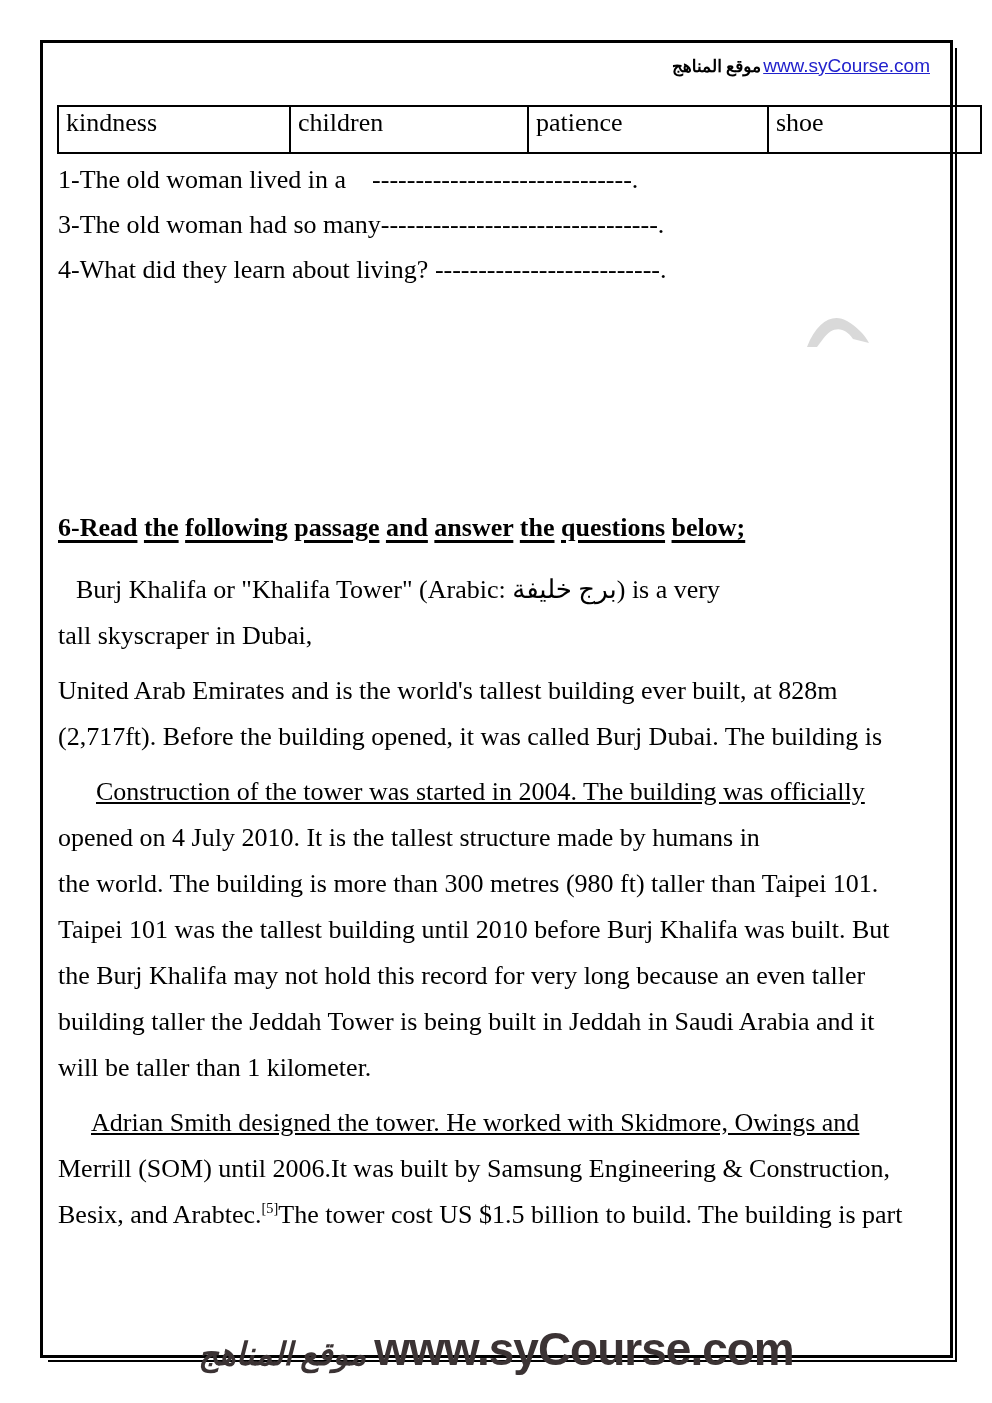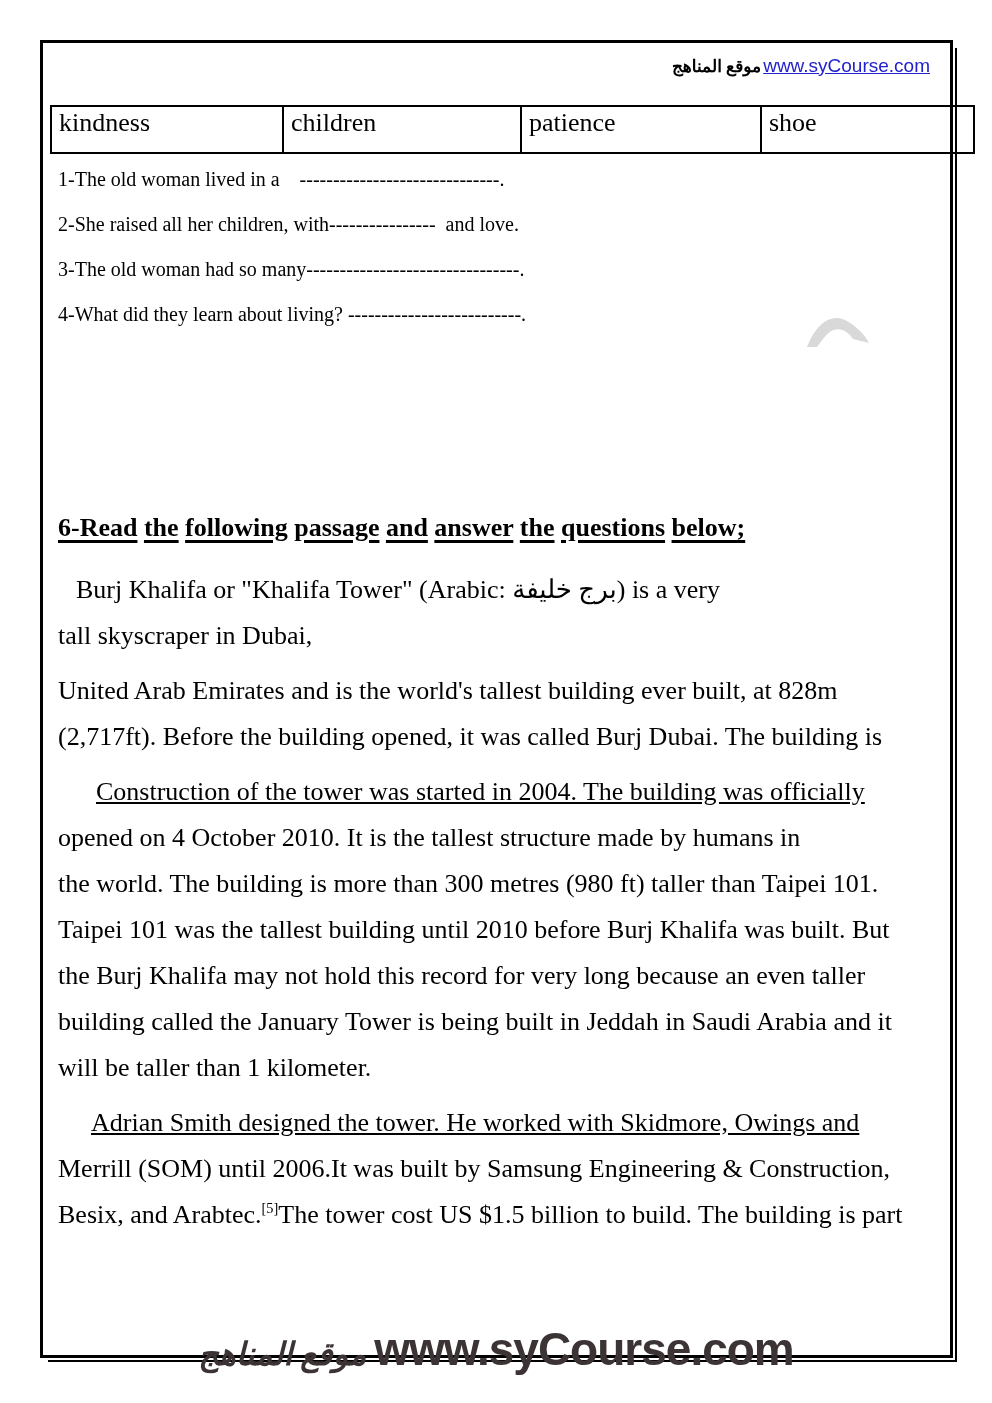--- a/index.html
+++ b/index.html
@@ -57,21 +57,21 @@
     font-size: 19px;
     color: #2222cc;
     text-decoration: underline;
     margin-left: 2px;
   }
 
   
   .word-table {
     position: absolute;
     top: 62px;
-    left: 7px;
+    left: 14px;
     border-collapse: collapse;
     table-layout: fixed;
     width: 867px;
   }
   .word-table td {
     border: 2px solid #000;
     height: 43px;
     vertical-align: top;
     padding: 1px 7px;
     font-size: 26px;
@@ -81,21 +81,21 @@
   .col2 { width: 224px; }
   .col3 { width: 197px; margin-left: 28px; }
 
   
   .questions {
     position: absolute;
     top: 114px;
     left: 15px;
   }
   .qline {
-    font-size: 20px;
+    font-size: 26px;
     line-height: 45px;
     white-space: pre;
   }
 
   
   .watermark {
     position: absolute;
     left: 760px;
     top: 270px;
     width: 70px;
@@ -181,21 +181,20 @@
         <td class="col0">kindness</td>
         <td class="col1">children</td>
         <td class="col2">patience</td>
         <td class="col3">shoe</td>
       </tr>
     </tbody>
   </table>
 
   <div class="questions">
     <div class="qline">1-The old woman lived in a    ------------------------------.</div>
-    <div class="qline">2-She raised all her children, with----------------  and love.</div>
     <div class="qline">3-The old woman had so many--------------------------------.</div>
     <div class="qline">4-What did they learn about living? --------------------------.</div>
   </div>
 
   <svg class="watermark" viewBox="0 0 70 38">
     <path d="M4 34 C 14 8, 30 0, 44 8 C 54 14, 62 22, 66 30 L 50 26 C 42 14, 30 12, 20 26 L 14 34 Z" fill="#d9d9d9"></path>
   </svg>
 
   <div class="sec-heading"><u>6-Read</u> <u>the</u> <u>following</u> <u>passage</u> <u>and</u> <u>answer</u> <u>the</u> <u>questions</u> <u>below;</u></div>
 
@@ -203,25 +202,25 @@
     <div class="para">
       <div class="pline ind-sm">Burj Khalifa or "Khalifa Tower" (Arabic: برج خليفة) is a very</div>
       <div class="pline">tall skyscraper in Dubai,</div>
     </div>
     <div class="para">
       <div class="pline">United Arab Emirates and is the world's tallest building ever built, at 828m</div>
       <div class="pline">(2,717ft). Before the building opened, it was called Burj Dubai. The building is</div>
     </div>
     <div class="para">
       <div class="pline ind-lg">Construction of the tower was started in 2004. The building was officially</div>
-      <div class="pline">opened on 4 October 2010. It is the tallest structure made by humans in</div>
+      <div class="pline">opened on 4 July 2010. It is the tallest structure made by humans in</div>
       <div class="pline">the world. The building is more than 300 metres (980 ft) taller than Taipei 101.</div>
       <div class="pline">Taipei 101 was the tallest building until 2010 before Burj Khalifa was built. But</div>
       <div class="pline">the Burj Khalifa may not hold this record for very long because an even taller</div>
-      <div class="pline">building called the January Tower is being built in Jeddah in Saudi Arabia and it</div>
+      <div class="pline">building taller the Jeddah Tower is being built in Jeddah in Saudi Arabia and it</div>
       <div class="pline">will be taller than 1 kilometer.</div>
     </div>
     <div class="para">
       <div class="pline ind-md">Adrian Smith designed the tower. He worked with Skidmore, Owings and</div>
       <div class="pline">Merrill (SOM) until 2006.It was built by Samsung Engineering &amp; Construction,</div>
       <div class="pline">Besix, and Arabtec.<sup>[5]</sup>The tower cost US $1.5 billion to build. The building is part</div>
     </div>
   </div>
 
 </div>

